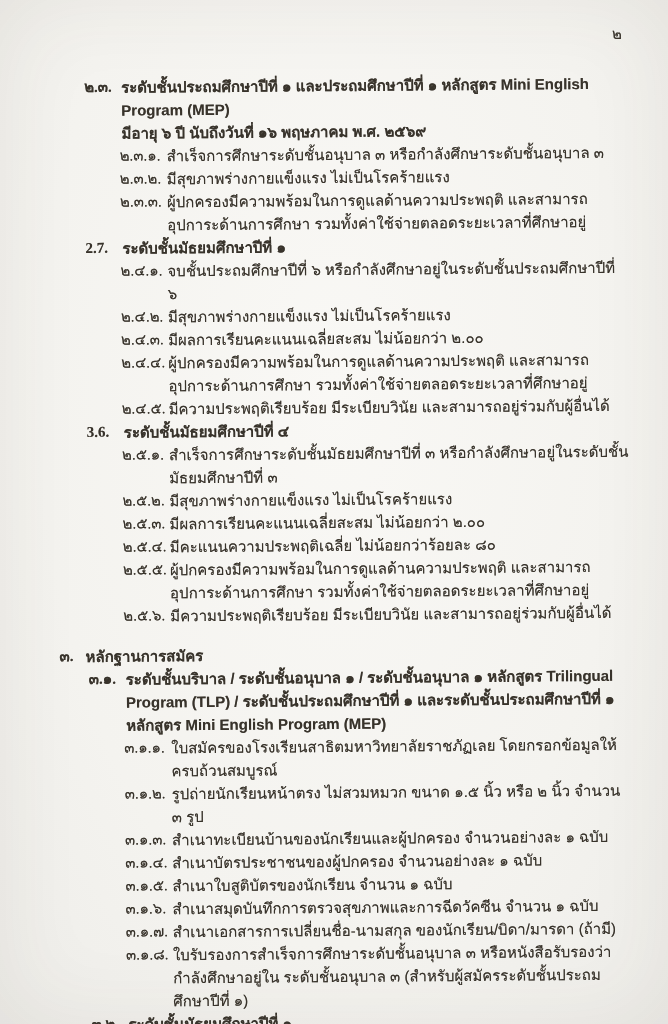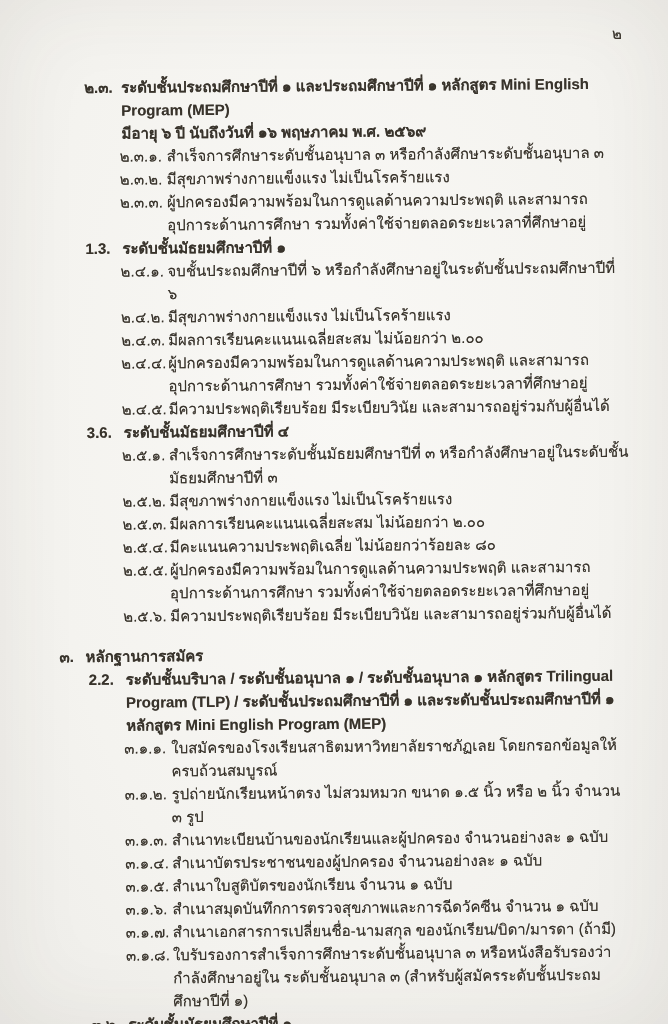--- a/index.html
+++ b/index.html
@@ -30,21 +30,21 @@
     transform-origin: 50% 0;
     text-shadow: 0 0 0.5px rgba(56,51,43,0.55);
   }
   .row {
     display: flex;
     align-items: flex-start;
     font-size: 15px;
     line-height: 23px;
     padding-right: 42px;
   }
-  .row .num { flex: none; }
+  .row .num { flex: none; font-family: Liberation Serif, serif; }
   .row .txt { flex: 1; min-width: 0; }
   .l1 { padding-left: 55px; font-weight: 700; }
   .l1 .num { width: 26px; }
   .l2 { padding-left: 84px; font-weight: 700; }
   .l2 .num { width: 37px; }
   .l3 { padding-left: 119px; font-weight: 400; }
   .l3 .num { width: 47px; }
   .gap { height: 17px; }
 </style>
 </head>
@@ -69,21 +69,21 @@
     <div class="row l3">
       <span class="num">๒.๓.๒.</span>
       <span class="txt">มีสุขภาพร่างกายแข็งแรง ไม่เป็นโรคร้ายแรง</span>
     </div>
     <div class="row l3">
       <span class="num">๒.๓.๓.</span>
       <span class="txt">ผู้ปกครองมีความพร้อมในการดูแลด้านความประพฤติ และสามารถอุปการะด้านการศึกษา รวมทั้งค่าใช้จ่ายตลอดระยะเวลาที่ศึกษาอยู่</span>
     </div>
 
     <div class="row l2">
-      <span class="num">1.3.</span>
+      <span class="num">2.7.</span>
       <span class="txt">ระดับชั้นมัธยมศึกษาปีที่ ๑</span>
     </div>
     <div class="row l3">
       <span class="num">๒.๔.๑.</span>
       <span class="txt">จบชั้นประถมศึกษาปีที่ ๖ หรือกำลังศึกษาอยู่ในระดับชั้นประถมศึกษาปีที่ ๖</span>
     </div>
     <div class="row l3">
       <span class="num">๒.๔.๒.</span>
       <span class="txt">มีสุขภาพร่างกายแข็งแรง ไม่เป็นโรคร้ายแรง</span>
     </div>
@@ -130,21 +130,21 @@
     </div>
 
     <div class="gap"></div>
 
     <div class="row l1">
       <span class="num">๓.</span>
       <span class="txt">หลักฐานการสมัคร</span>
     </div>
 
     <div class="row l2">
-      <span class="num">2.2.</span>
+      <span class="num">๓.๑.</span>
       <span class="txt">ระดับชั้นบริบาล / ระดับชั้นอนุบาล ๑ / ระดับชั้นอนุบาล ๑ หลักสูตร Trilingual Program (TLP) / ระดับชั้นประถมศึกษาปีที่ ๑ และระดับชั้นประถมศึกษาปีที่ ๑ หลักสูตร Mini English Program (MEP)</span>
     </div>
     <div class="row l3">
       <span class="num">๓.๑.๑.</span>
       <span class="txt">ใบสมัครของโรงเรียนสาธิตมหาวิทยาลัยราชภัฏเลย โดยกรอกข้อมูลให้ครบถ้วนสมบูรณ์</span>
     </div>
     <div class="row l3">
       <span class="num">๓.๑.๒.</span>
       <span class="txt">รูปถ่ายนักเรียนหน้าตรง ไม่สวมหมวก ขนาด ๑.๕ นิ้ว หรือ ๒ นิ้ว จำนวน ๓ รูป</span>
     </div>

